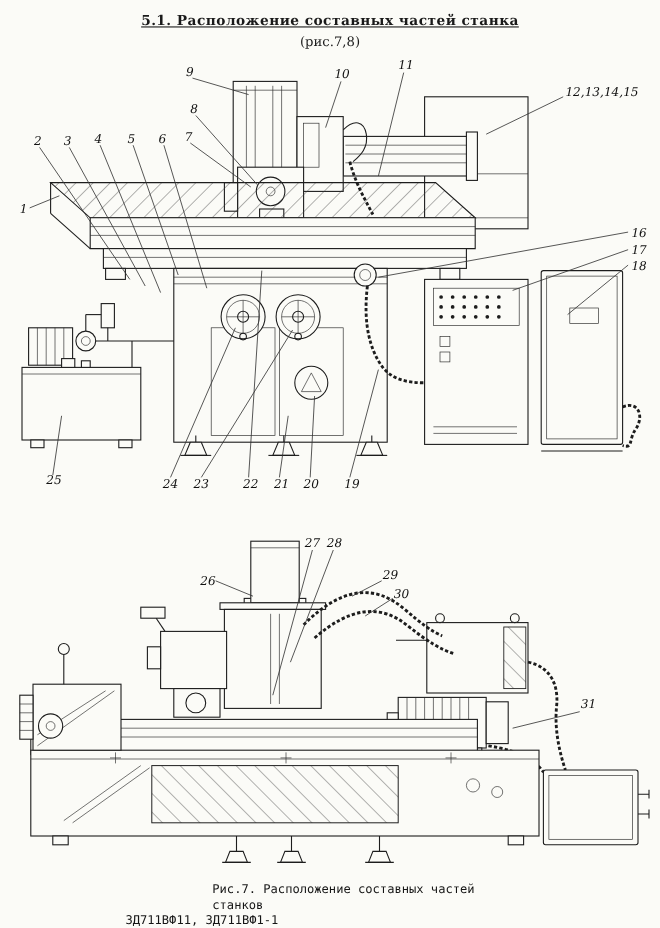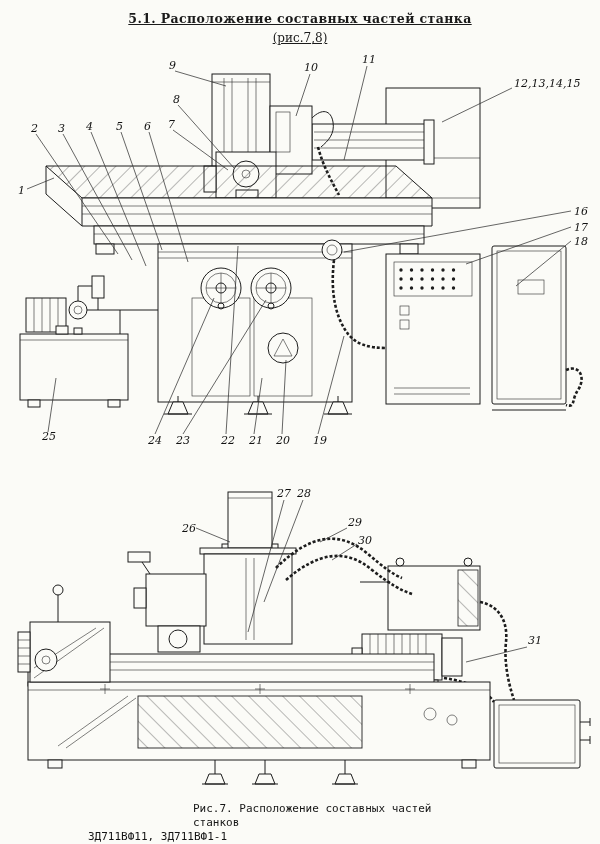--- a/index.html
+++ b/index.html
@@ -8,40 +8,40 @@
     background:#fbfbf7;
     font-family:"DejaVu Serif", serif;
     color:#1a1a1a;
   }
   .title-block{position:absolute;top:8px;left:0;width:600px;text-align:center}
   .title{
     font-size:12.5px;font-weight:600;letter-spacing:.4px;
     text-decoration:underline;display:inline-block;
   }
   .subtitle{
-    font-size:12px;text-decoration:underline;margin-top:2px;
+    font-size:12px;margin-top:2px;
   }
   svg.fig{position:absolute;left:0;display:block}
   svg.fig-top{top:48px}
   svg.fig-bottom{top:482px}
 
   .s{fill:none;stroke:#1d1d1d;stroke-width:1}
   .sp{fill:#fbfbf7;stroke:#1d1d1d;stroke-width:1}
   .thin{fill:none;stroke:#2a2a2a;stroke-width:.6}
   .ld{stroke:#333;stroke-width:.75}
   .hs{fill:none;stroke:#1d1d1d;stroke-width:2.6;stroke-dasharray:3 2}
   .lbl{font:italic 11px "DejaVu Serif", serif;fill:#111}
   .dotrow{stroke:#1d1d1d;stroke-width:3.4;stroke-linecap:round;stroke-dasharray:0 10.5;fill:none}
 
   .caption{
     position:absolute;top:802px;left:0;width:484px;
     font-family:"DejaVu Sans Mono", monospace;font-size:11px;line-height:14px;color:#151515;
   }
   .caption .l1{margin-left:193px}
-  .caption .l2{margin-left:88px}
+  .caption .l2{margin-left:114px}
 </style>
 </head>
 <body>
 
 <div class="page">
 
   <div class="title-block">
     <div><span class="title">5.1. Расположение составных частей станка</span></div>
     <div><span class="subtitle">(рис.7,8)</span></div>
   </div>

